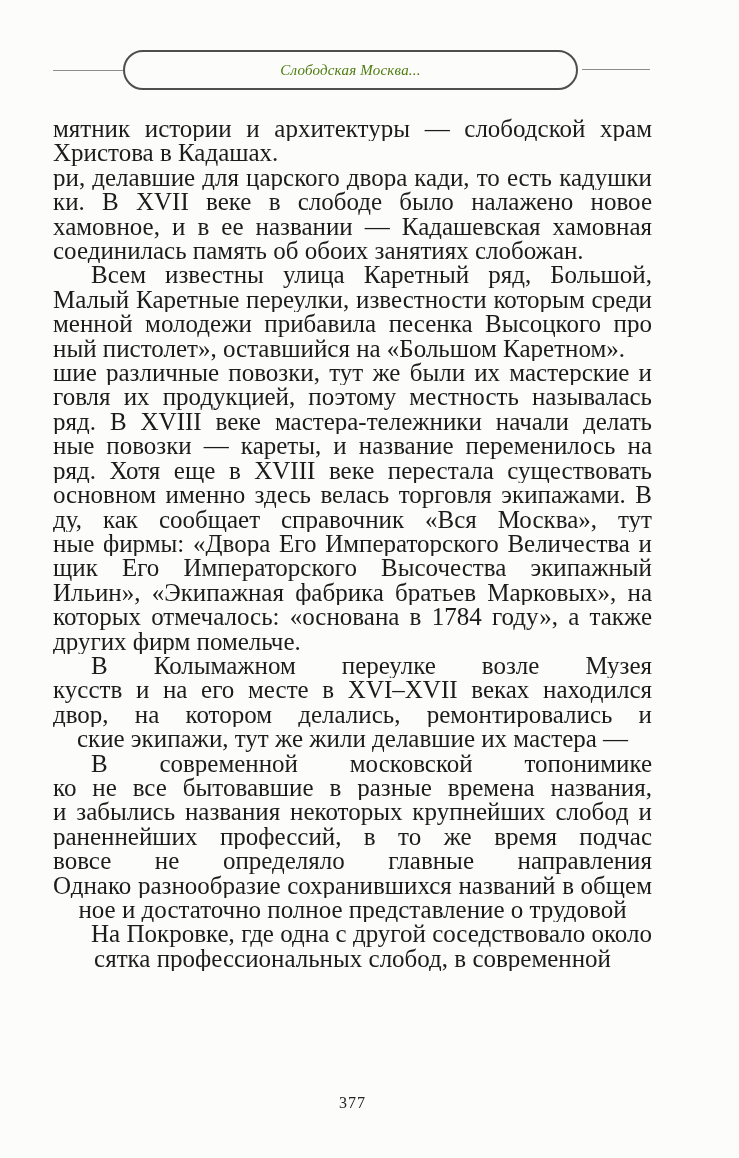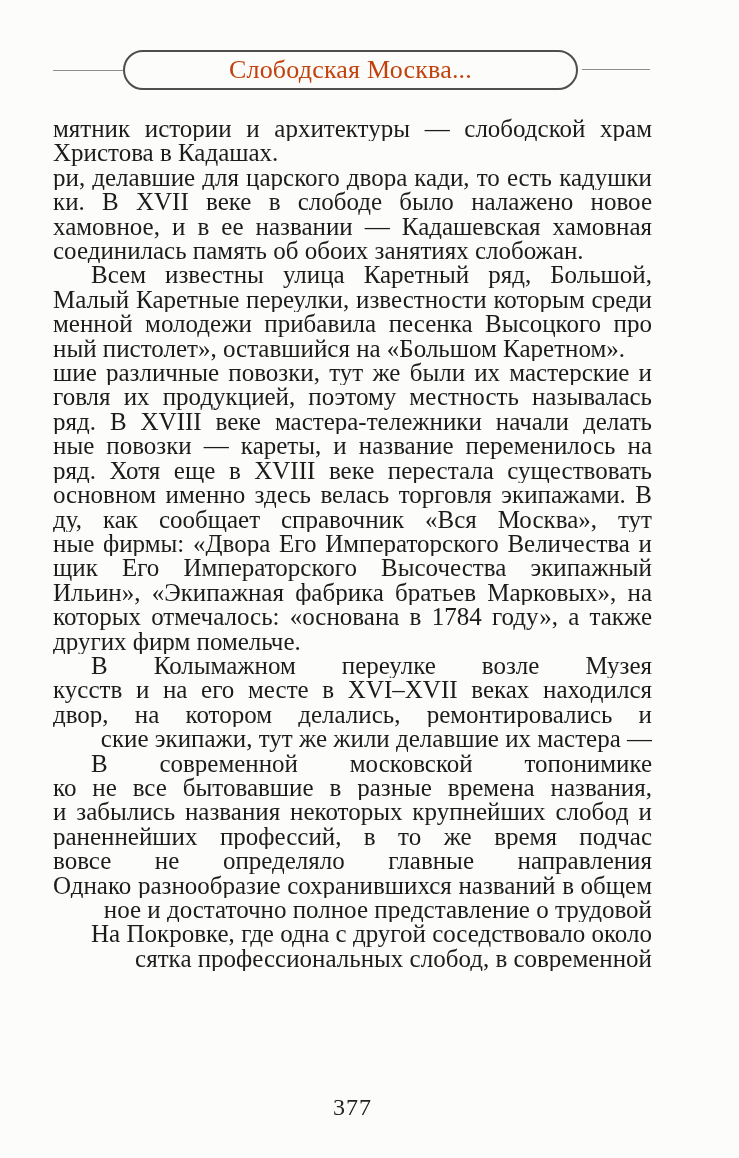--- a/index.html
+++ b/index.html
@@ -35,23 +35,24 @@
     height: 40px;
     box-sizing: border-box;
     border: 2px solid #4e4e4c;
     border-radius: 21px;
     display: flex;
     align-items: center;
     justify-content: center;
     background: #fcfcfa;
   }
   .running-title {
-    font-size: 26px;
+    font-style: italic;
+    font-size: 15px;
     letter-spacing: 0.2px;
-    color: #c2410c;
+    color: #4d7c0f;
     white-space: nowrap;
   }
 
   
   .body-text {
     position: absolute;
     left: 53px;
     top: 117px;
     width: 599px;
     font-size: 25px;
@@ -60,33 +61,33 @@
   }
   .paragraph { margin: 0; padding: 0; }
   .line {
     height: 24.42px;
     overflow: hidden;
     text-align: justify;
     text-align-last: justify;
     white-space: normal;
   }
   .line.last {
-    text-align: right;
+    text-align: center;
     text-align-last: left;
   }
   .line.indent { padding-left: 38px; }
 
   
   .page-number {
     position: absolute;
     left: 53px;
     top: 1094px;
     width: 599px;
     text-align: center;
-    font-size: 24px;
+    font-size: 16px;
     letter-spacing: 1px;
     color: #222220;
   }
 </style>
 </head>
 <body>
 
 <div class="page">
 
   <div class="header-rule left"></div>

